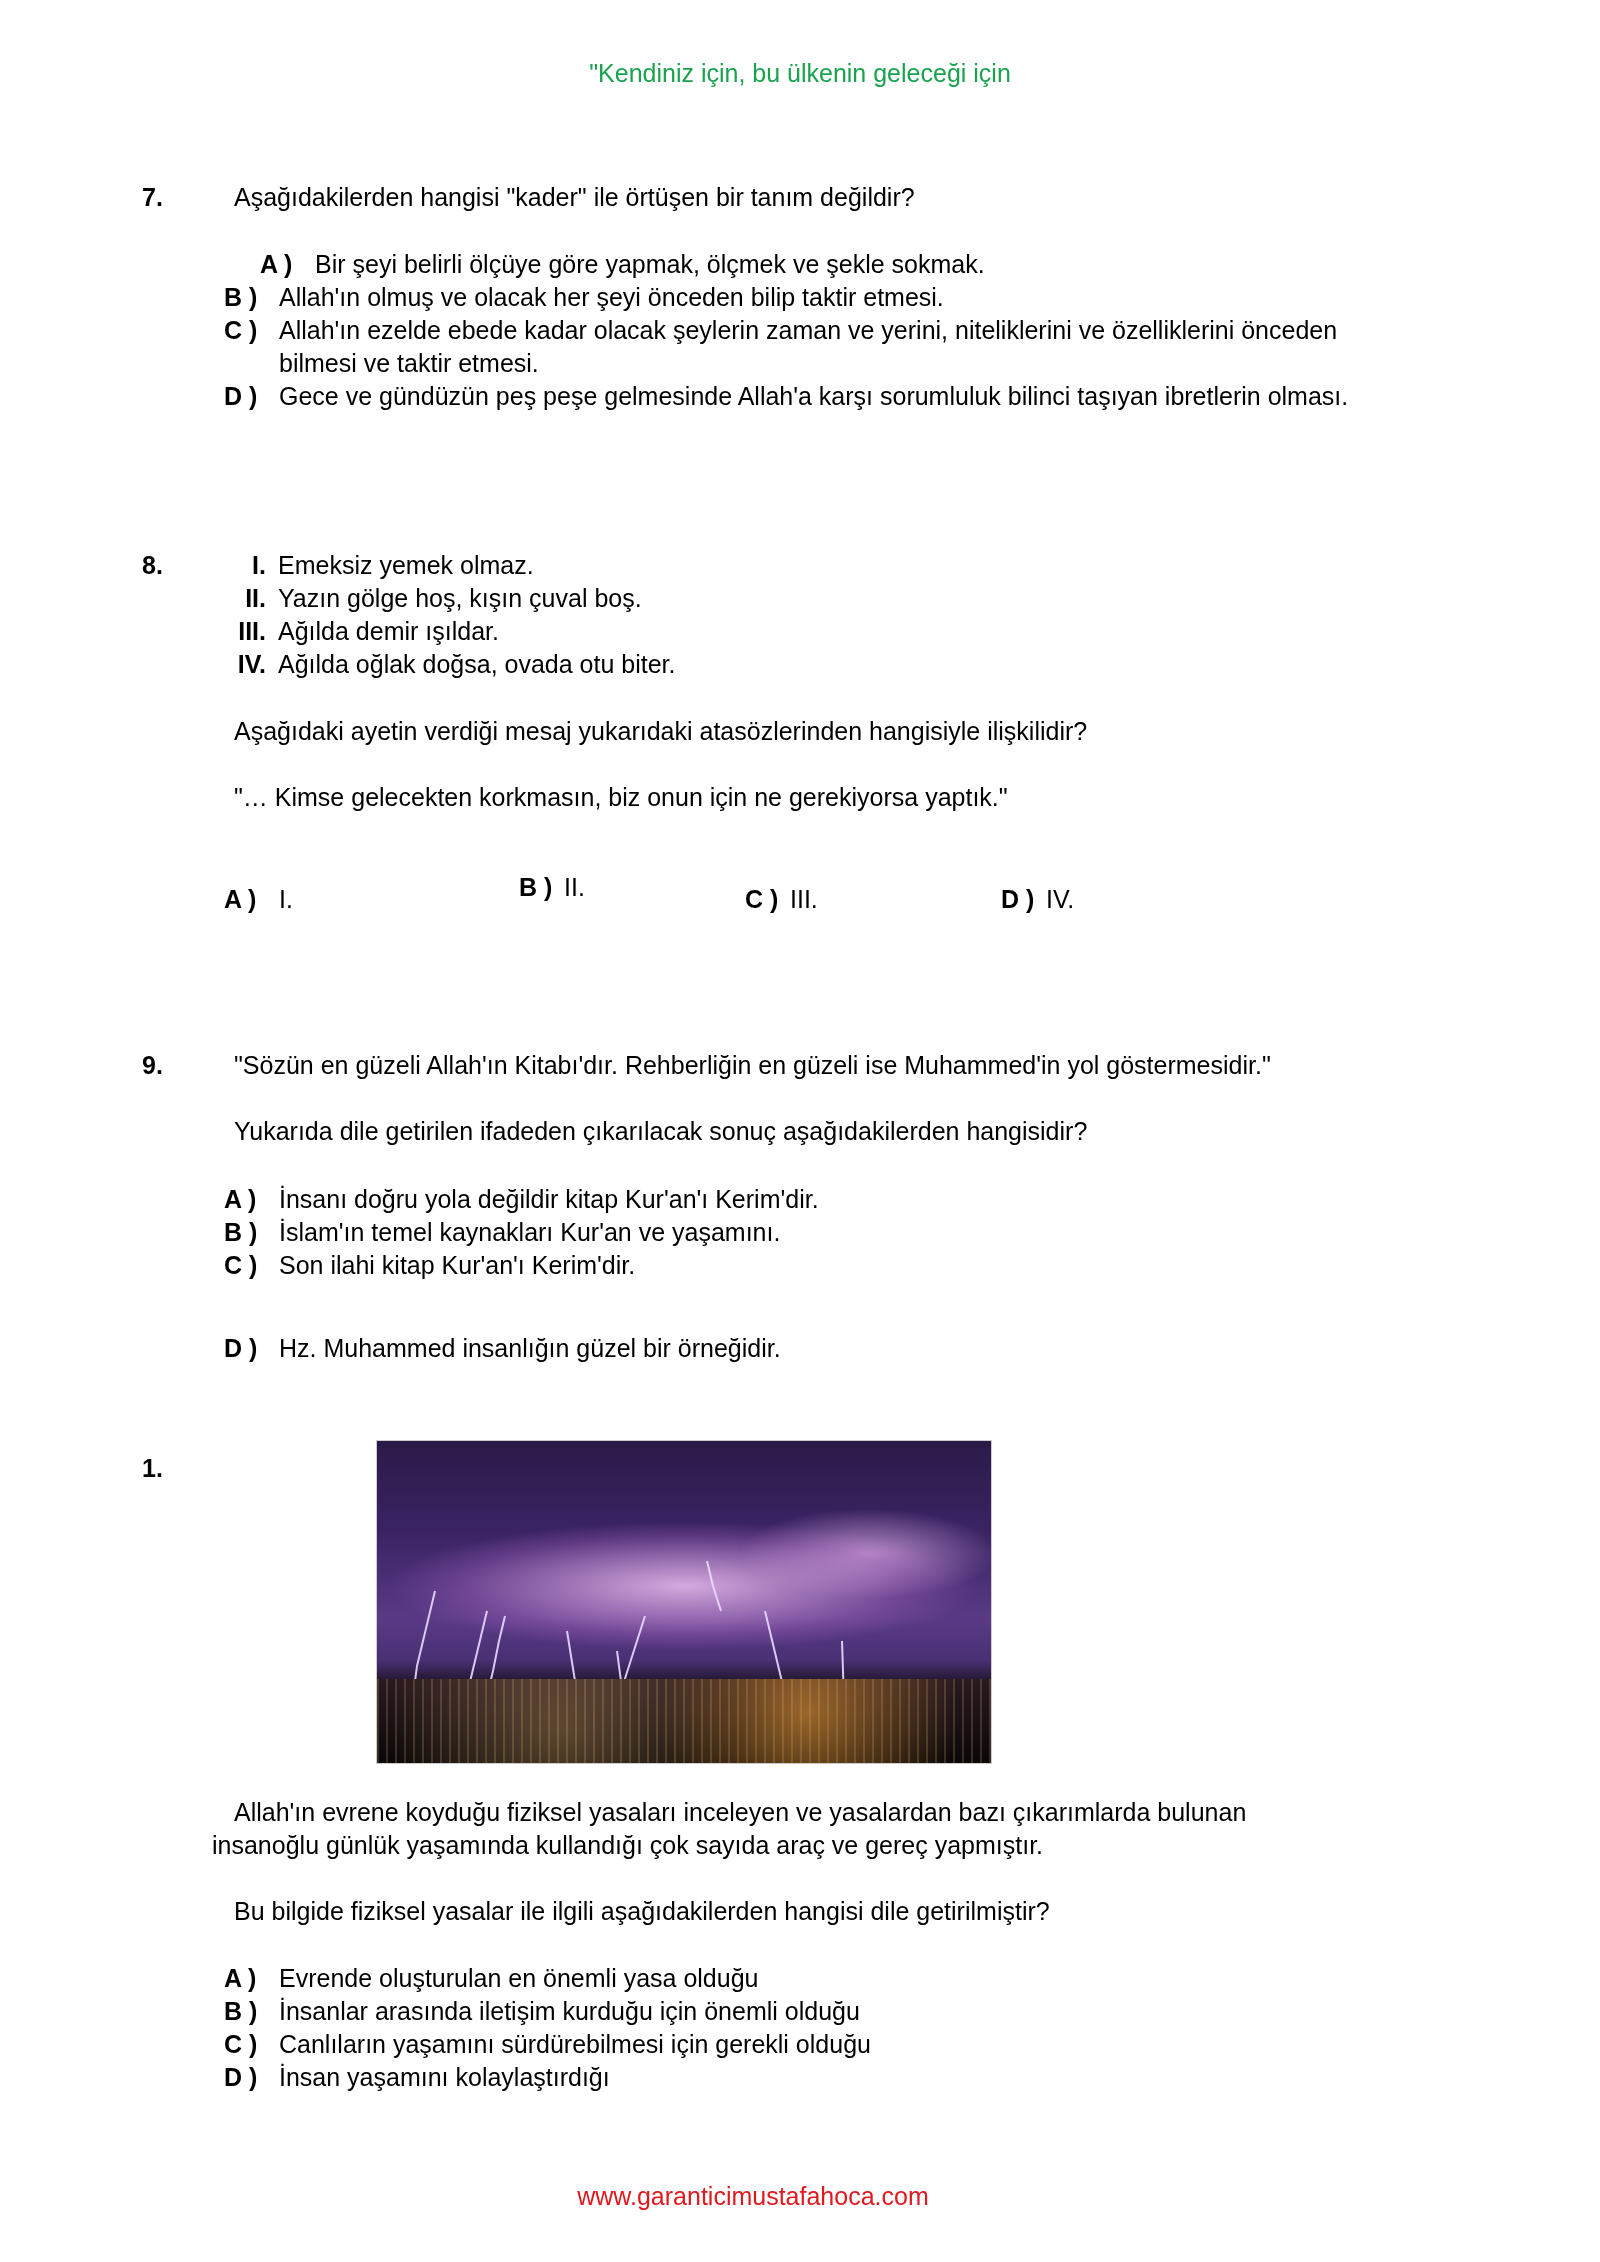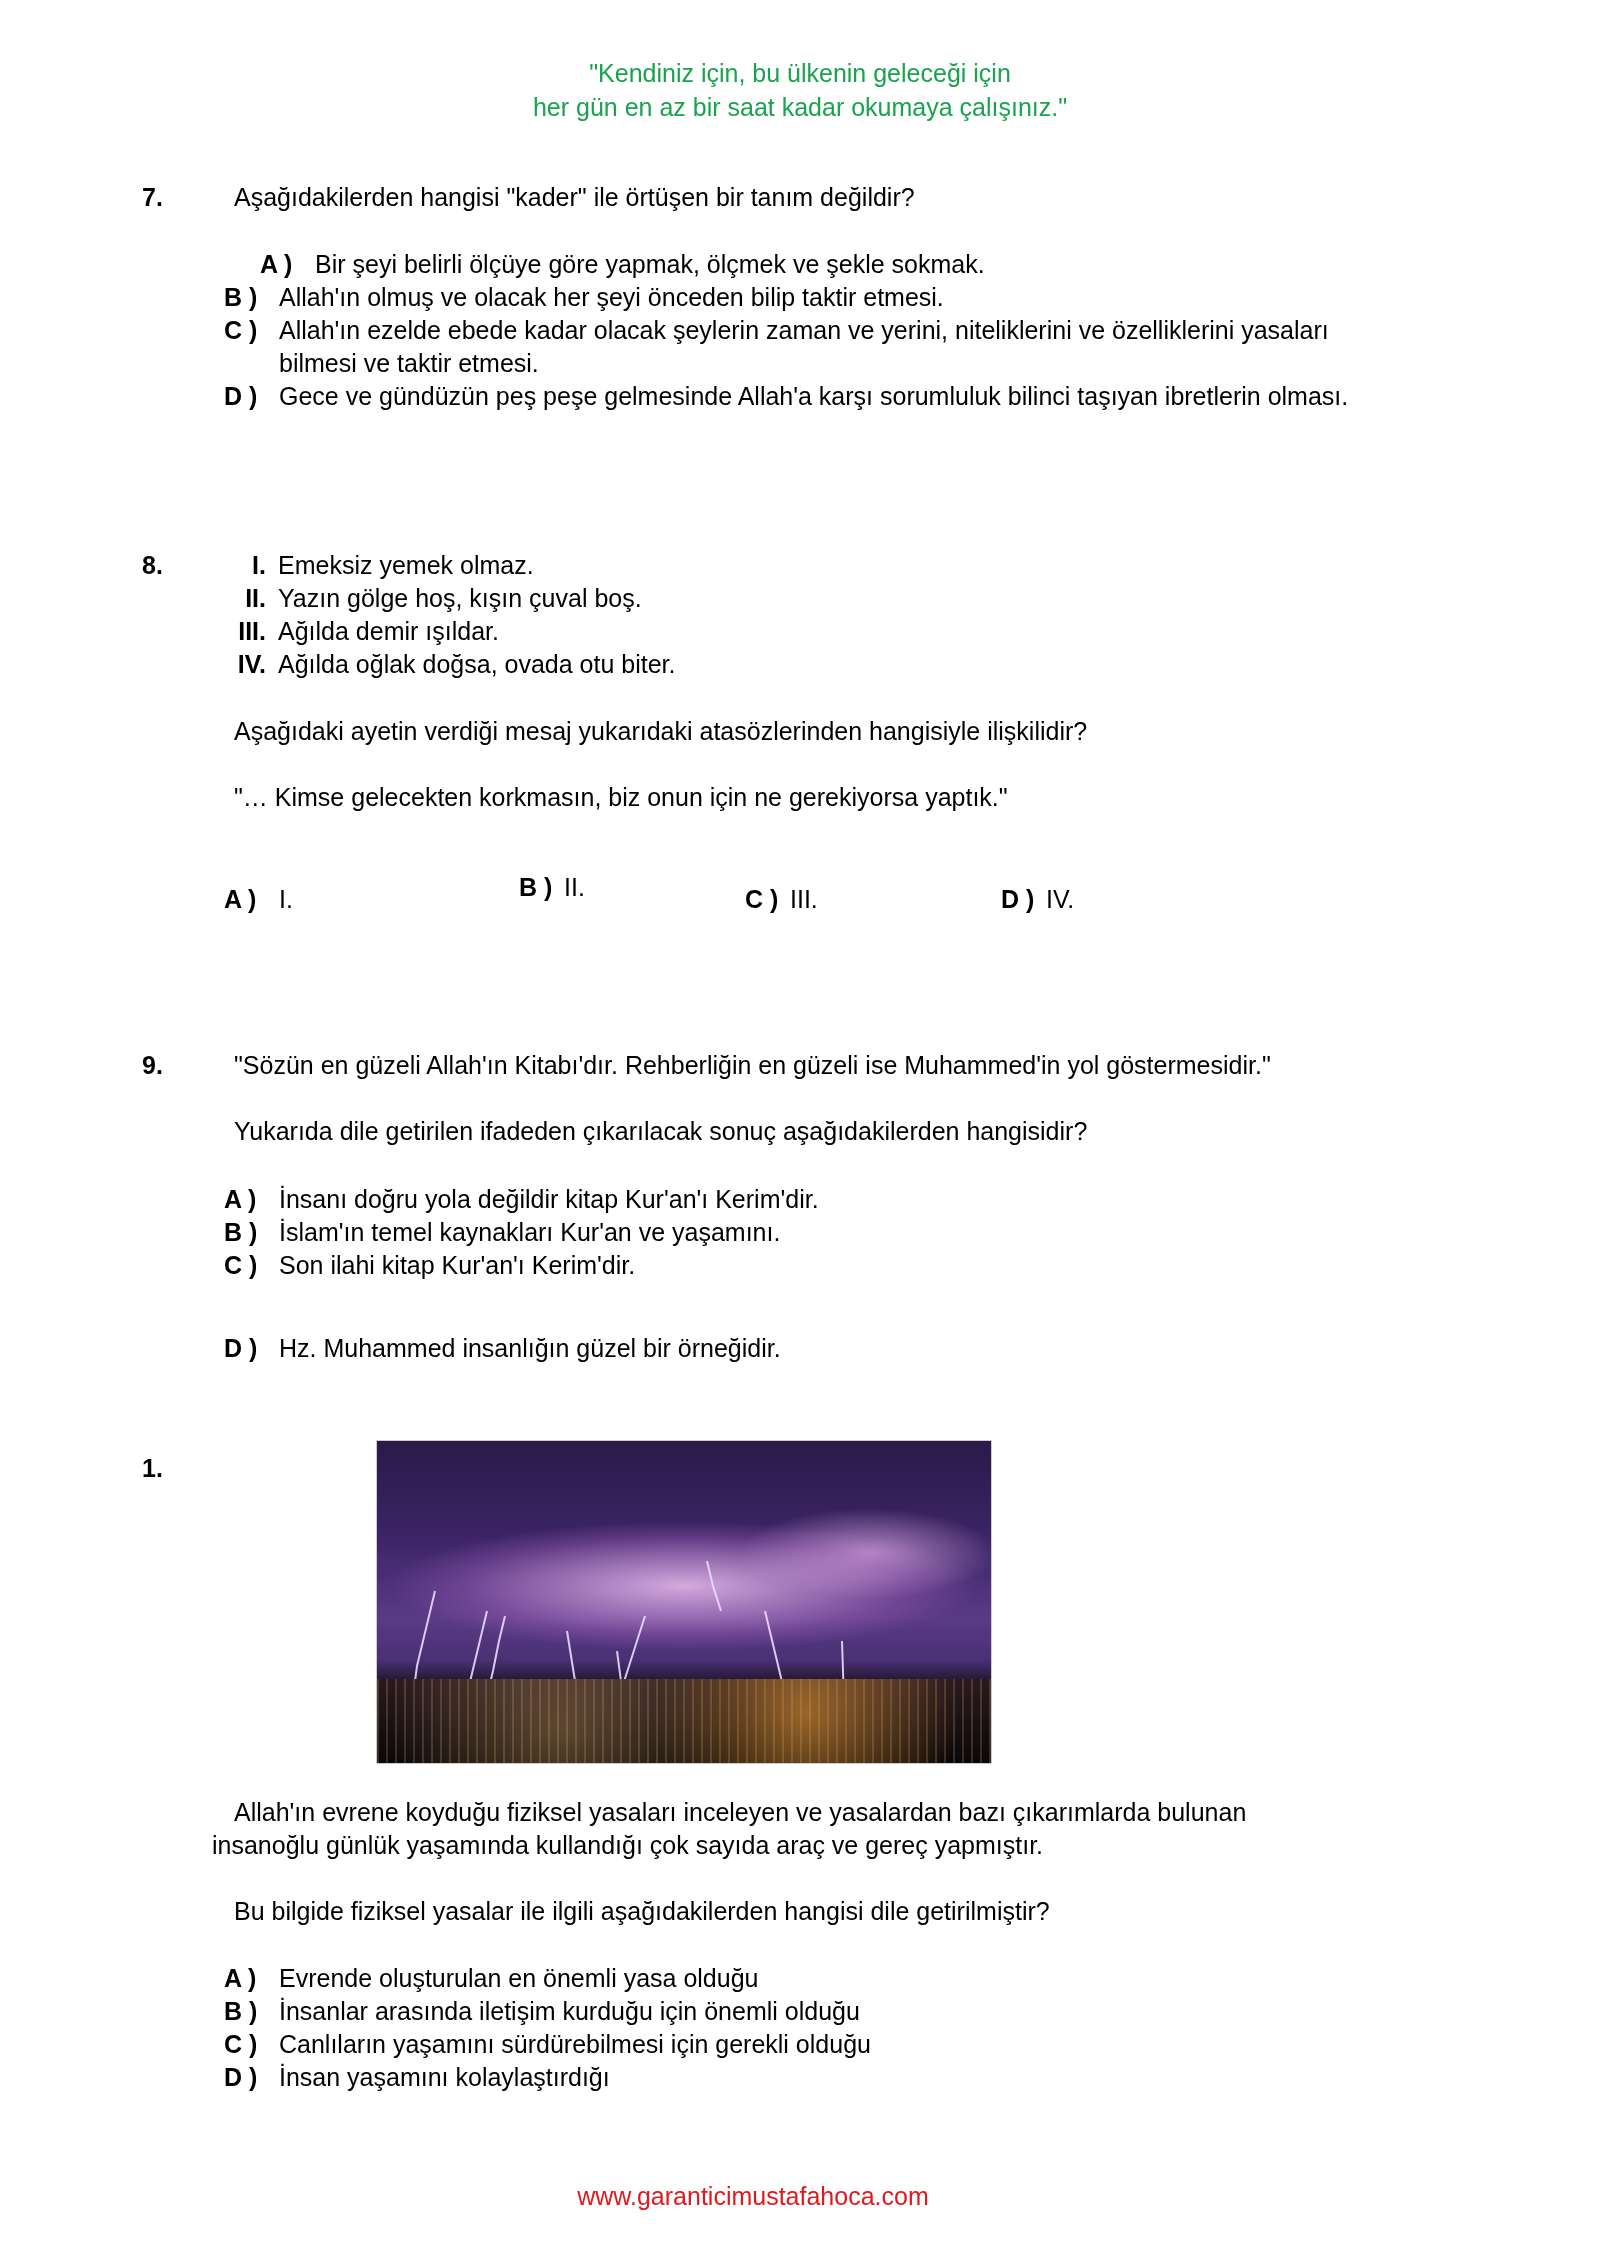--- a/index.html
+++ b/index.html
@@ -35,35 +35,34 @@
       radial-gradient(circle at 30% 60%, rgba(255,200,120,0.3), transparent 40%),
       repeating-linear-gradient(90deg, rgba(255,210,140,0.18) 0 2px, transparent 2px 9px),
       linear-gradient(180deg, #2a1a20, #0a0708);
   }
 </style>
 </head>
 <body>
 
 <div class="header">
   <div>"Kendiniz için, bu ülkenin geleceği için</div>
-  <div>her gün en az bir saat kadar okumaya çalışınız."</div>
 </div>
 
 <div>
   <div class="abs qnum" style="left:142px; top:181px;">7.</div>
   <div class="abs" style="left:234px; top:181px;">Aşağıdakilerden hangisi "kader" ile örtüşen bir tanım değildir?</div>
 
   <div class="abs" style="left:224px; top:248px;margin-left:36px;">
     <span class="opt-label">A )</span><span>Bir şeyi belirli ölçüye göre yapmak, ölçmek ve şekle sokmak.</span>
   </div>
   <div class="abs" style="left:224px; top:281px;">
     <span class="opt-label">B )</span><span>Allah'ın olmuş ve olacak her şeyi önceden bilip taktir etmesi.</span>
   </div>
   <div class="abs" style="left:224px; top:314px;">
-    <span class="opt-label">C )</span><span>Allah'ın ezelde ebede kadar olacak şeylerin zaman ve yerini, niteliklerini ve özelliklerini yasaları</span>
+    <span class="opt-label">C )</span><span>Allah'ın ezelde ebede kadar olacak şeylerin zaman ve yerini, niteliklerini ve özelliklerini önceden</span>
   </div>
   <div class="abs" style="left:279px; top:347px;">bilmesi ve taktir etmesi.</div>
   <div class="abs" style="left:224px; top:380px;">
     <span class="opt-label">D )</span><span>Gece ve gündüzün peş peşe gelmesinde Allah'a karşı sorumluluk bilinci taşıyan ibretlerin olması.</span>
   </div>
 </div>
 
 <div>
   <div class="abs qnum" style="left:142px; top:549px;">8.</div>
 

